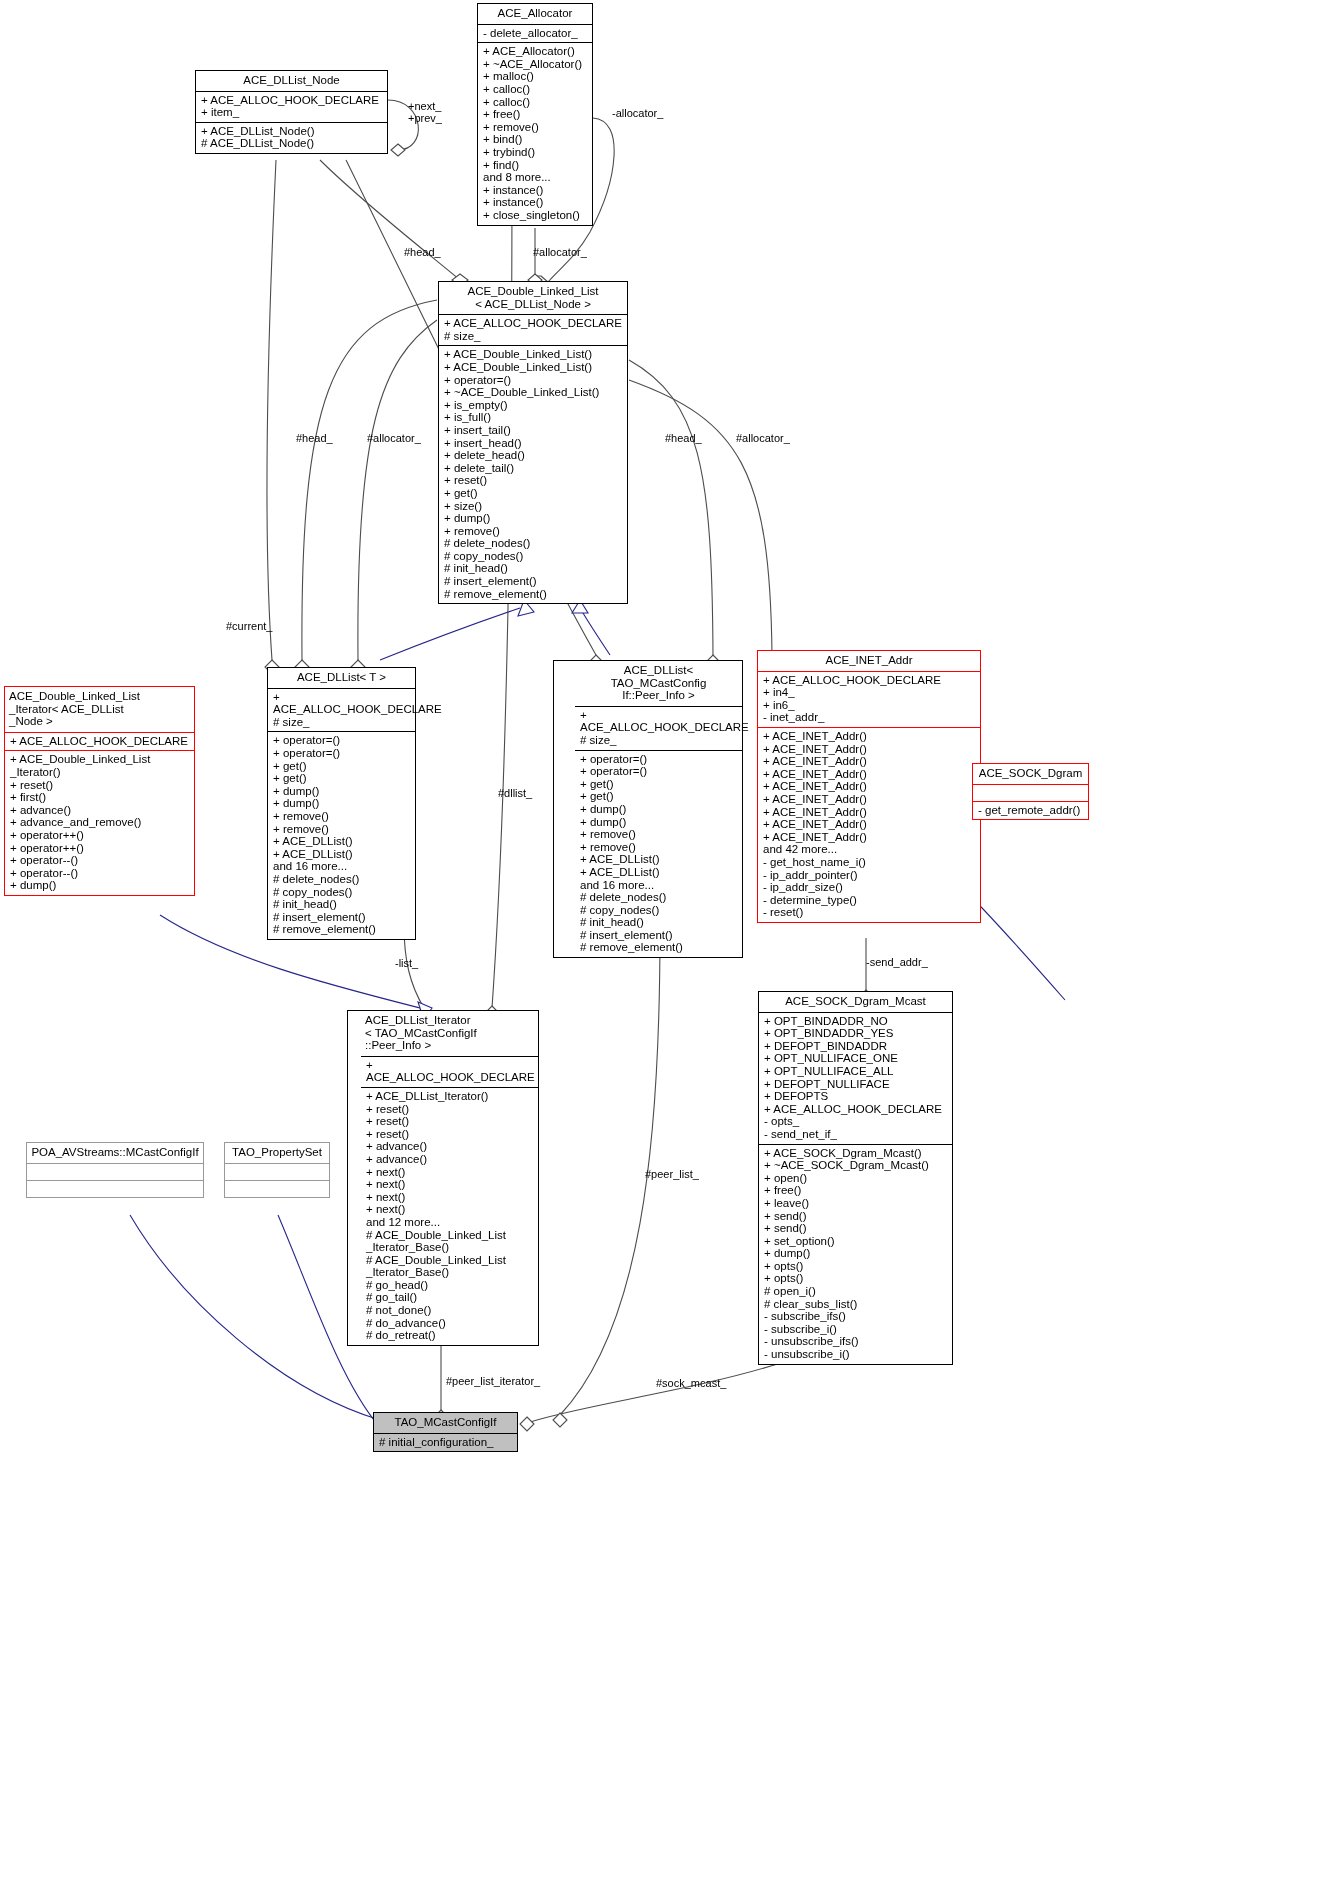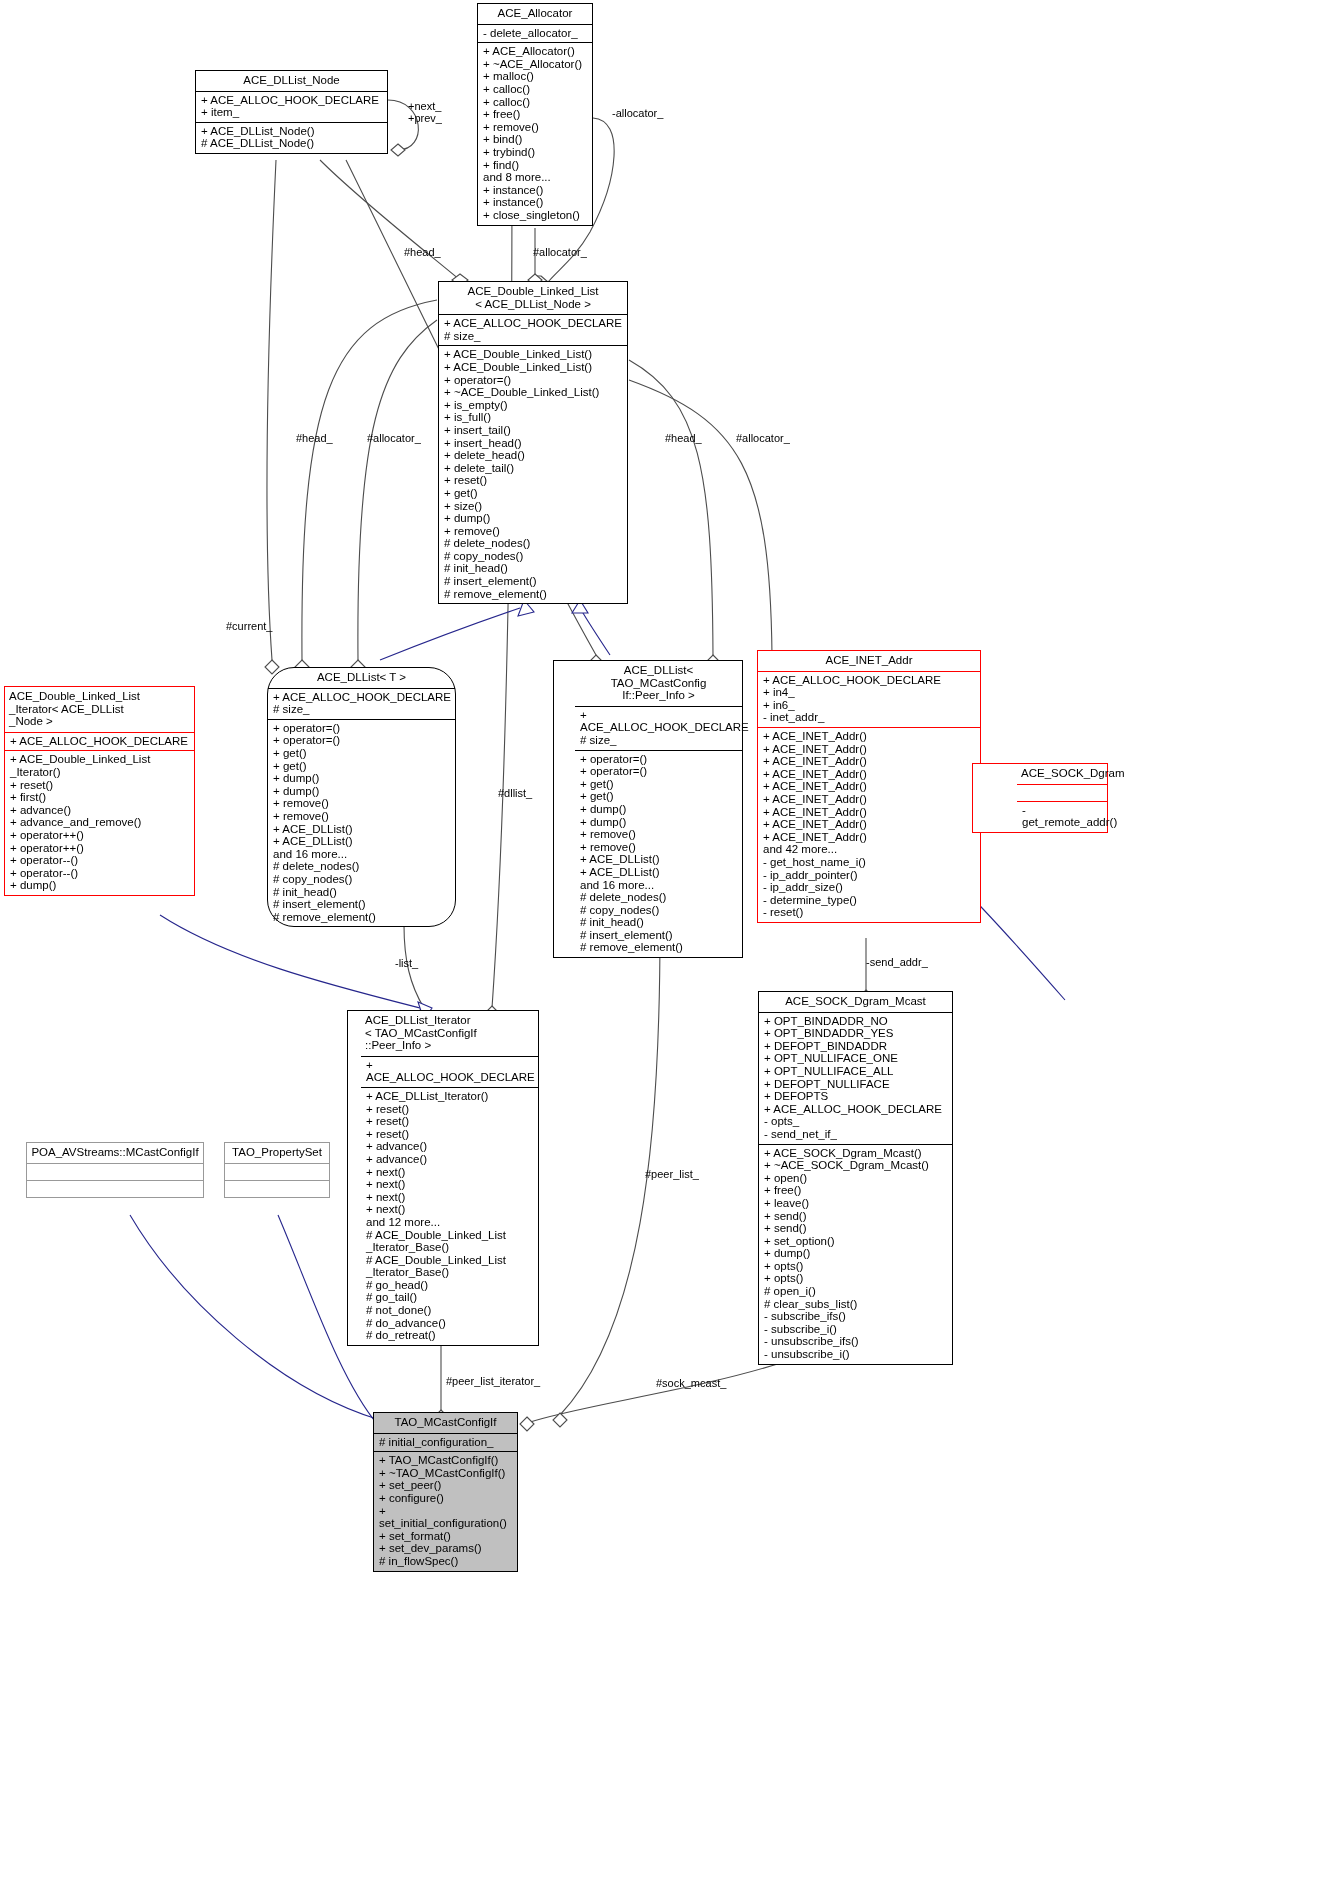--- a/index.html
+++ b/index.html
@@ -174,21 +174,21 @@
       <div class="row">+ dump()</div>
       <div class="row">+ remove()</div>
       <div class="row"># delete_nodes()</div>
       <div class="row"># copy_nodes()</div>
       <div class="row"># init_head()</div>
       <div class="row"># insert_element()</div>
       <div class="row"># remove_element()</div>
     </div>
   </div>
 
-  <div class="node" style="left:267px;top:667px;width:189px;border-radius:27px;">
+  <div class="node" style="left:267px;top:667px;width:149px;">
     <div class="hdr">ACE_DLList&lt; T &gt;</div>
     <div class="sec">
       <div class="row">+ ACE_ALLOC_HOOK_DECLARE</div>
       <div class="row"># size_</div>
     </div>
     <div class="sec">
       <div class="row">+ operator=()</div>
       <div class="row">+ operator=()</div>
       <div class="row">+ get()</div>
       <div class="row">+ get()</div>
@@ -307,21 +307,21 @@
       <div class="row">+ ACE_INET_Addr()</div>
       <div class="row">and 42 more...</div>
       <div class="row">- get_host_name_i()</div>
       <div class="row">- ip_addr_pointer()</div>
       <div class="row">- ip_addr_size()</div>
       <div class="row">- determine_type()</div>
       <div class="row">- reset()</div>
     </div>
   </div>
 
-  <div class="node red" style="left:972px;top:763px;width:136px;padding-left:44px;">
+  <div class="node red" style="left:972px;top:763px;width:117px;">
     <div class="hdr">ACE_SOCK_Dgram</div>
     <div class="sec empty"></div>
     <div class="sec">
       <div class="row">- get_remote_addr()</div>
     </div>
   </div>
 
   <div class="node" style="left:758px;top:991px;width:195px;">
     <div class="hdr">ACE_SOCK_Dgram_Mcast</div>
     <div class="sec">
@@ -367,25 +367,15 @@
     <div class="hdr">TAO_PropertySet</div>
     <div class="sec empty" style="border-top-color:#999;"></div>
     <div class="sec empty" style="border-top-color:#999;"></div>
   </div>
 
   <div class="node gray" style="left:373px;top:1412px;width:145px;">
     <div class="hdr">TAO_MCastConfigIf</div>
     <div class="sec">
       <div class="row"># initial_configuration_</div>
     </div>
-    <div class="sec">
-      <div class="row">+ TAO_MCastConfigIf()</div>
-      <div class="row">+ ~TAO_MCastConfigIf()</div>
-      <div class="row">+ set_peer()</div>
-      <div class="row">+ configure()</div>
-      <div class="row">+ set_initial_configuration()</div>
-      <div class="row">+ set_format()</div>
-      <div class="row">+ set_dev_params()</div>
-      <div class="row"># in_flowSpec()</div>
-    </div>
   </div>
 
 </div>
 
 </body></html>

